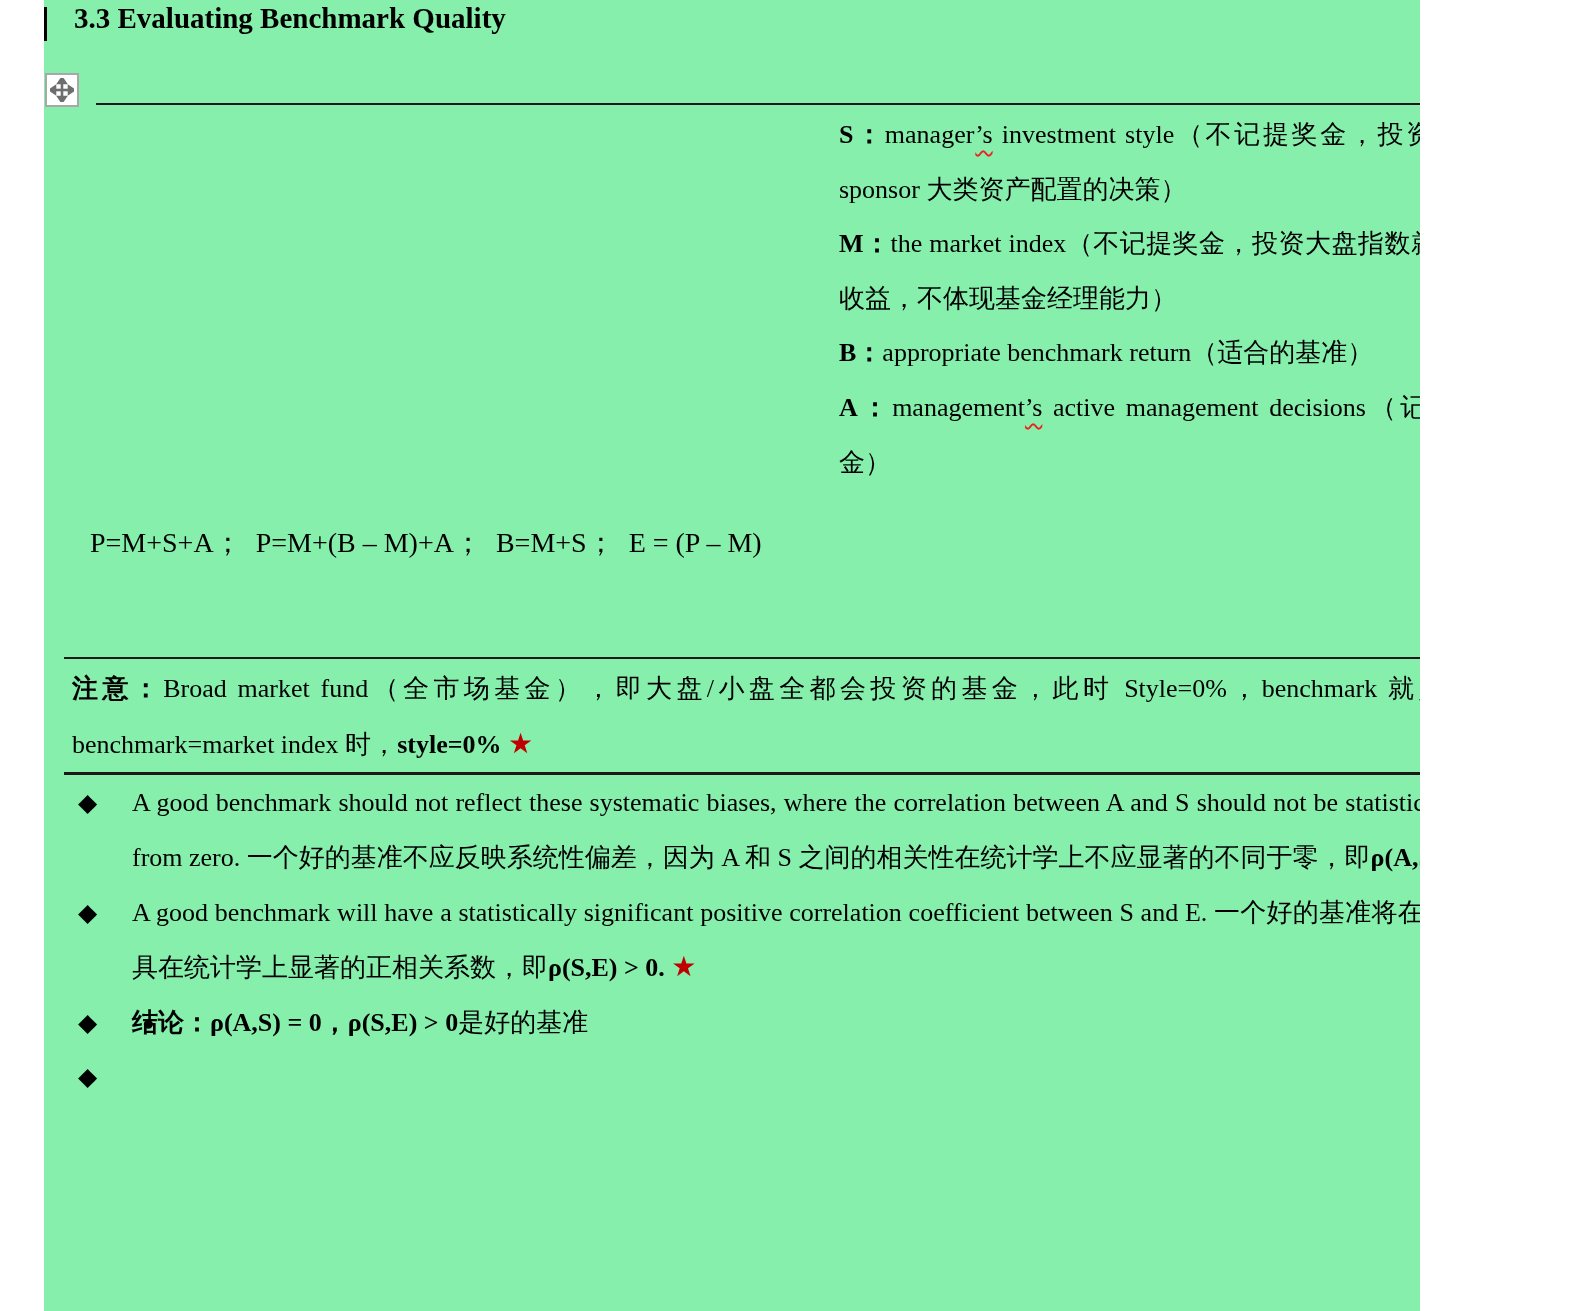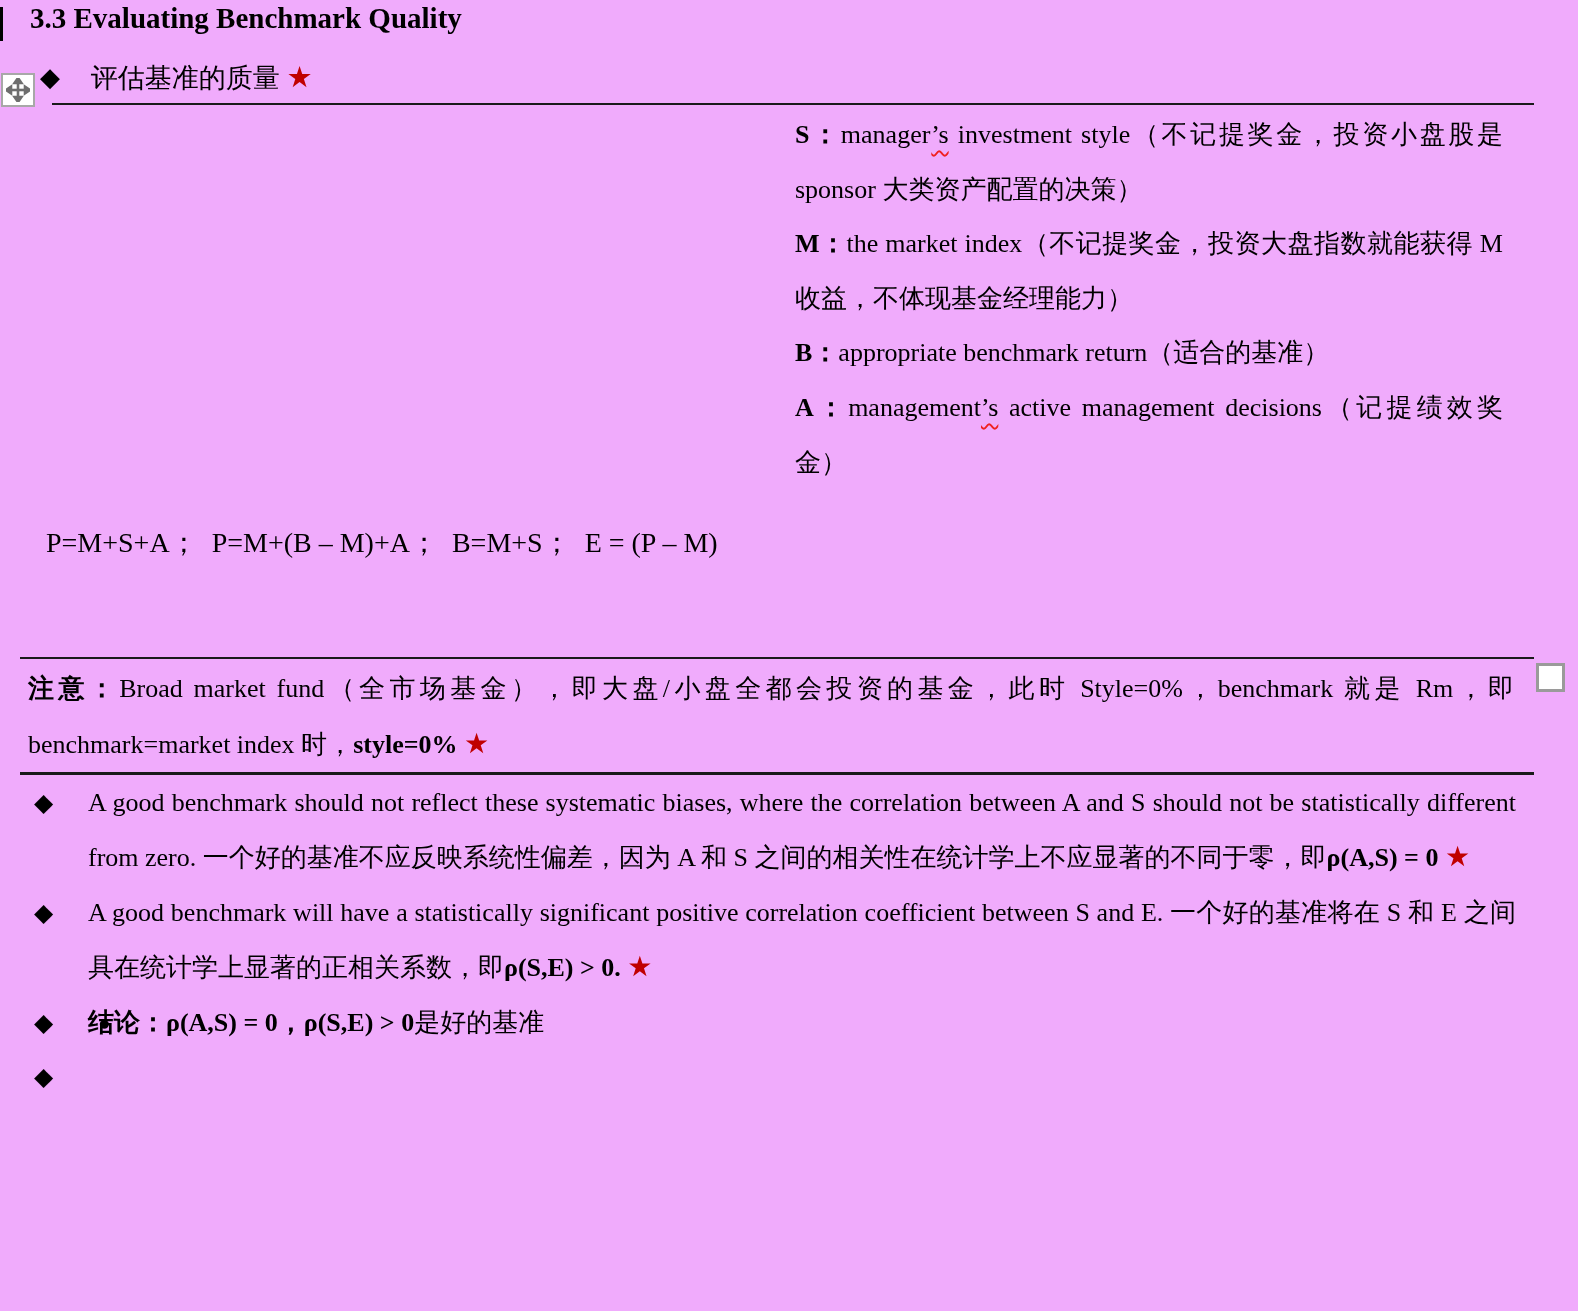--- a/index.html
+++ b/index.html
@@ -1,18 +1,18 @@
 <!DOCTYPE html>
 <html><head>
 <meta charset="utf-8">
 <style>
   html,body{margin:0;padding:0;background:#ffffff;}
   .page{
-    position:relative;width:1578px;height:1311px;background:#f0abfc;overflow:hidden;
-    font-family:"Liberation Serif","DejaVu Serif",serif;color:#000;
+    position:relative;width:1376px;height:1311px;background:#86efac;overflow:hidden;
+    font-family:"Liberation Serif","DejaVu Serif",serif;color:#000;margin-left:44px;
   }
   
   .left-edge-mark{position:absolute;left:0;top:7px;width:3px;height:34px;background:#000;}
   .move-handle{position:absolute;left:1px;top:73px;width:30px;height:30px;border:2px solid #a8a8a8;background:#fff;display:flex;align-items:center;justify-content:center;}
   
   .title{position:absolute;left:30px;top:2px;margin:0;font-size:29px;font-weight:bold;}
   .header-row{position:absolute;left:40px;top:60px;width:1400px;font-size:27px;}
   .header-row .marker{font-size:26px;margin-right:24px;vertical-align:1px;}
   .rule-header{position:absolute;left:52px;top:103px;width:1482px;height:2px;background:#1a1a1a;}
   
@@ -61,25 +61,20 @@
         <line x1="12" y1="4" x2="12" y2="20"></line>
         <line x1="4" y1="12" x2="20" y2="12"></line>
         <path d="M12 0 L8.6 5 L15.4 5 Z"></path>
         <path d="M12 24 L8.6 19 L15.4 19 Z"></path>
         <path d="M0 12 L5 8.6 L5 15.4 Z"></path>
         <path d="M24 12 L19 8.6 L19 15.4 Z"></path>
       </g>
     </svg>
   </div>
 
-  <div class="header-row">
-    <span class="marker">◆</span>
-    <span>评估基准的质量</span>
-    <span class="seg-star">★</span>
-  </div>
   <div class="rule-header"></div>
 
 
   <div class="formula">P=M+S+A；  P=M+(B – M)+A；  B=M+S；  E = (P – M)</div>
 
   <div class="right-col">
     <p><span class="seg-term">S：</span><span class="seg-normal">manager</span><span class="seg-squiggle">’s</span><span class="seg-normal"> investment style（不记提奖金，投资小盘股是 sponsor 大类资产配置的决策）</span></p>
     <p><span class="seg-term">M：</span><span class="seg-normal">the market index（不记提奖金，投资大盘指数就能获得 M 收益，不体现基金经理能力）</span></p>
     <p><span class="seg-term">B：</span><span class="seg-normal">appropriate benchmark return（适合的基准）</span></p>
     <p><span class="seg-term">A：</span><span class="seg-normal">management</span><span class="seg-squiggle">’s</span><span class="seg-normal"> active management decisions（记提绩效奖金）</span></p>

